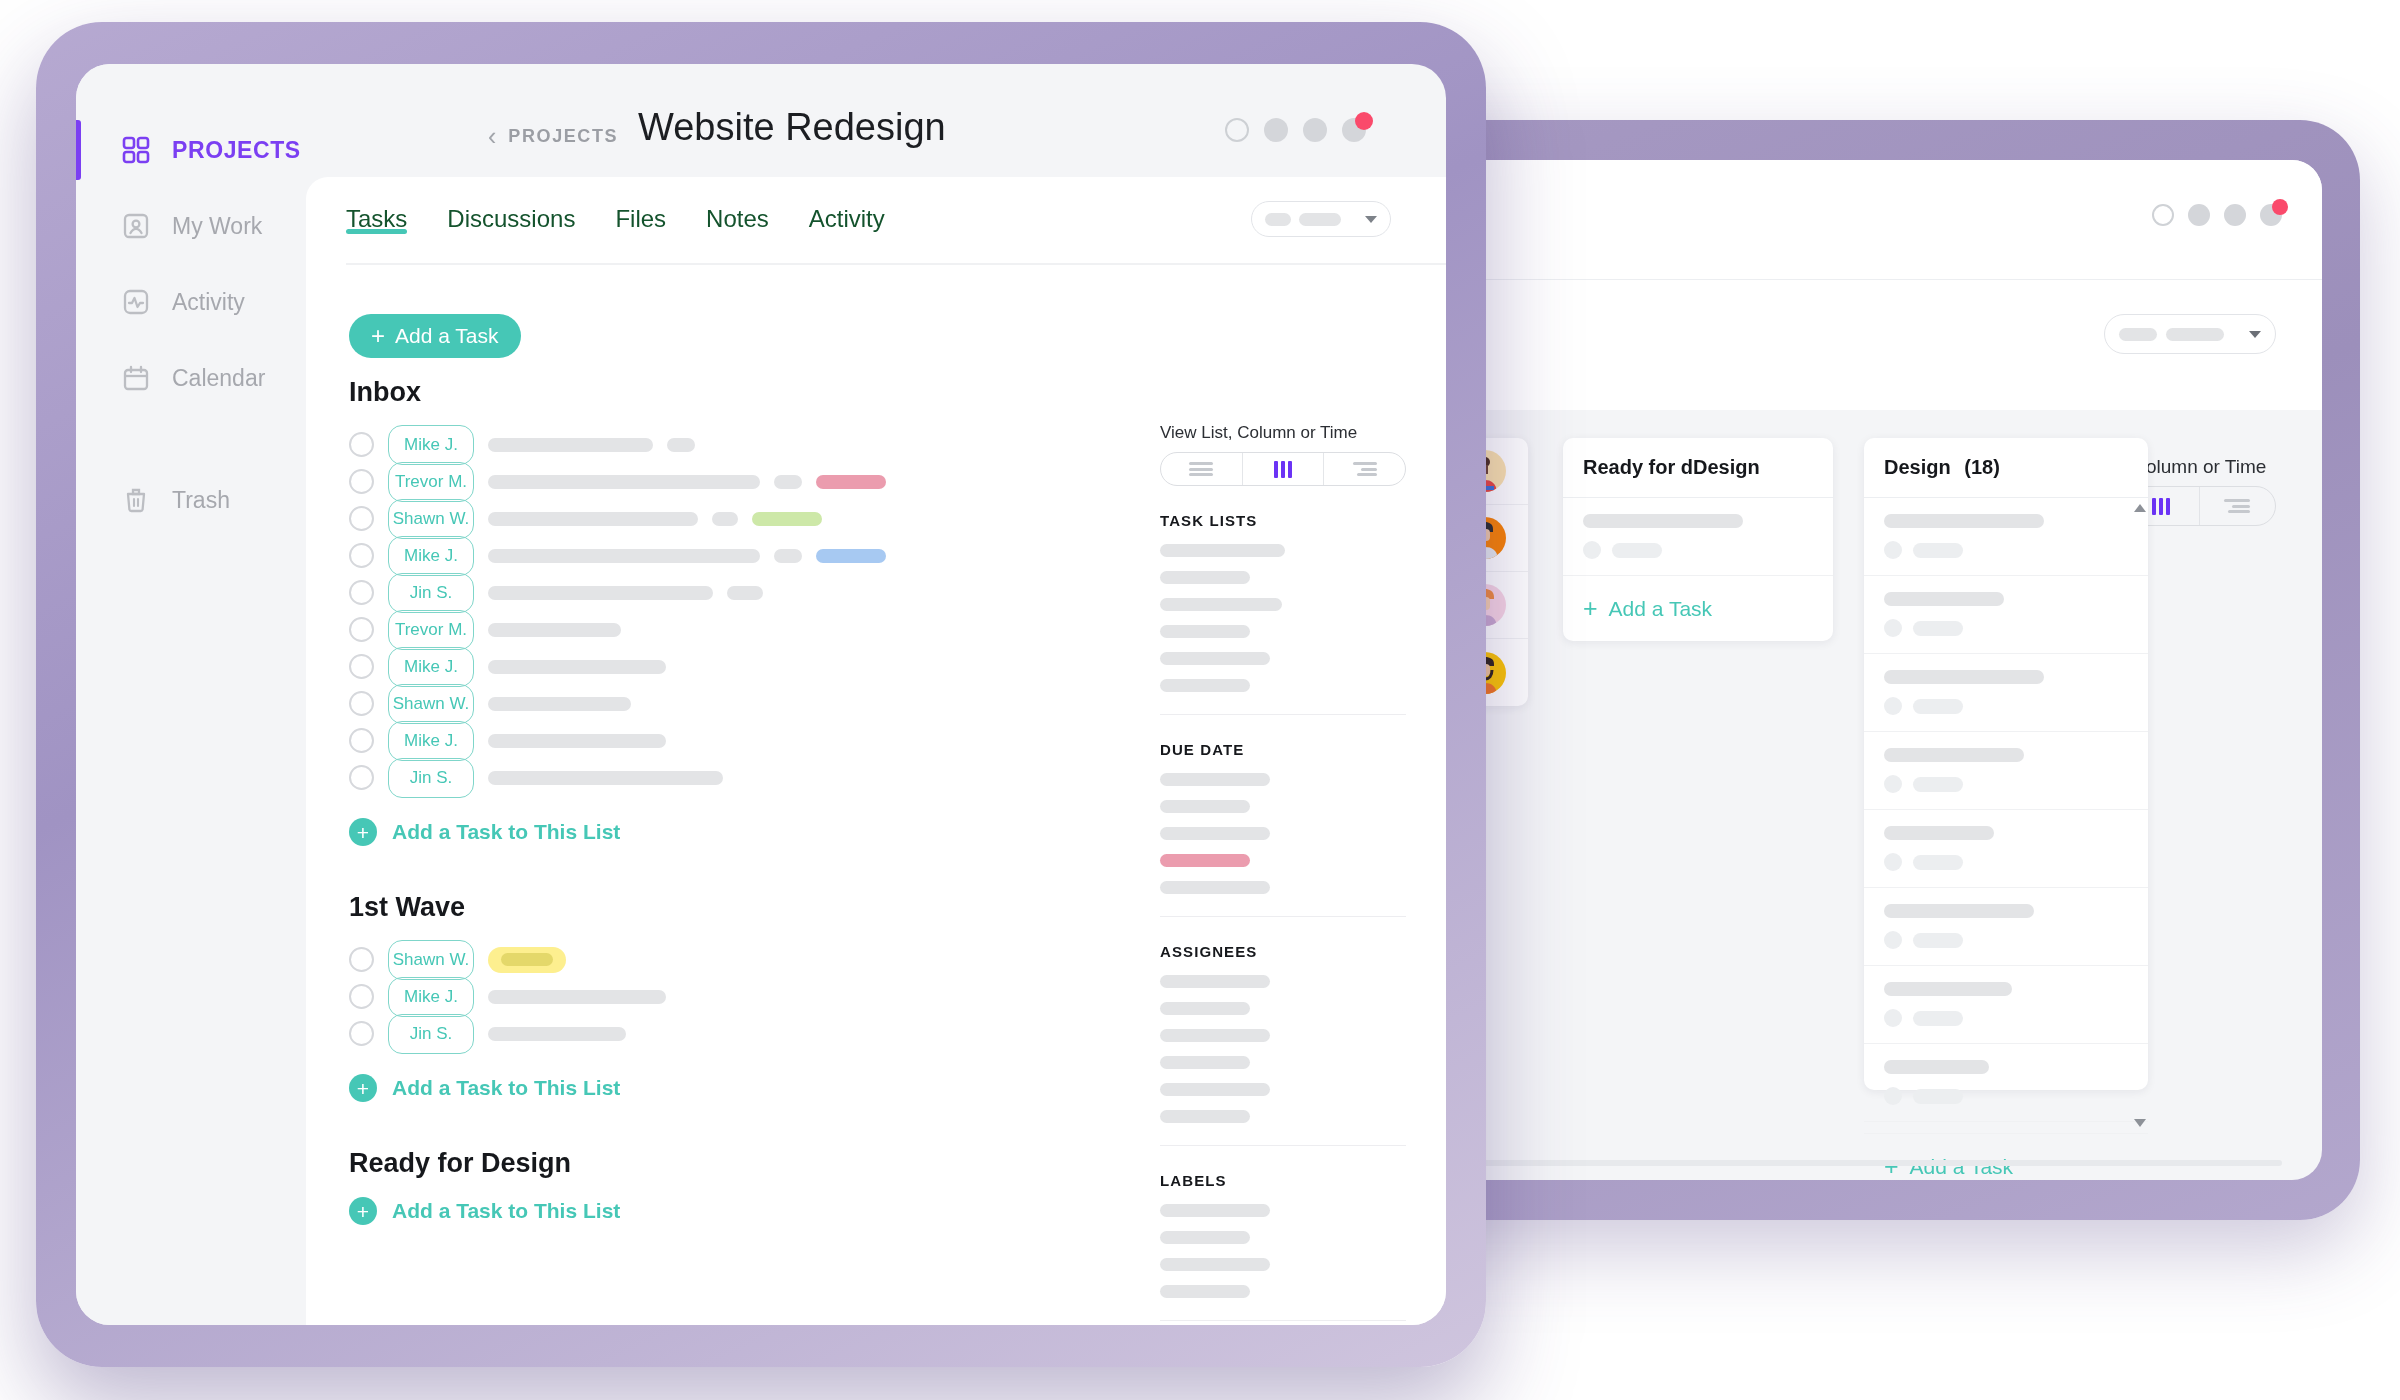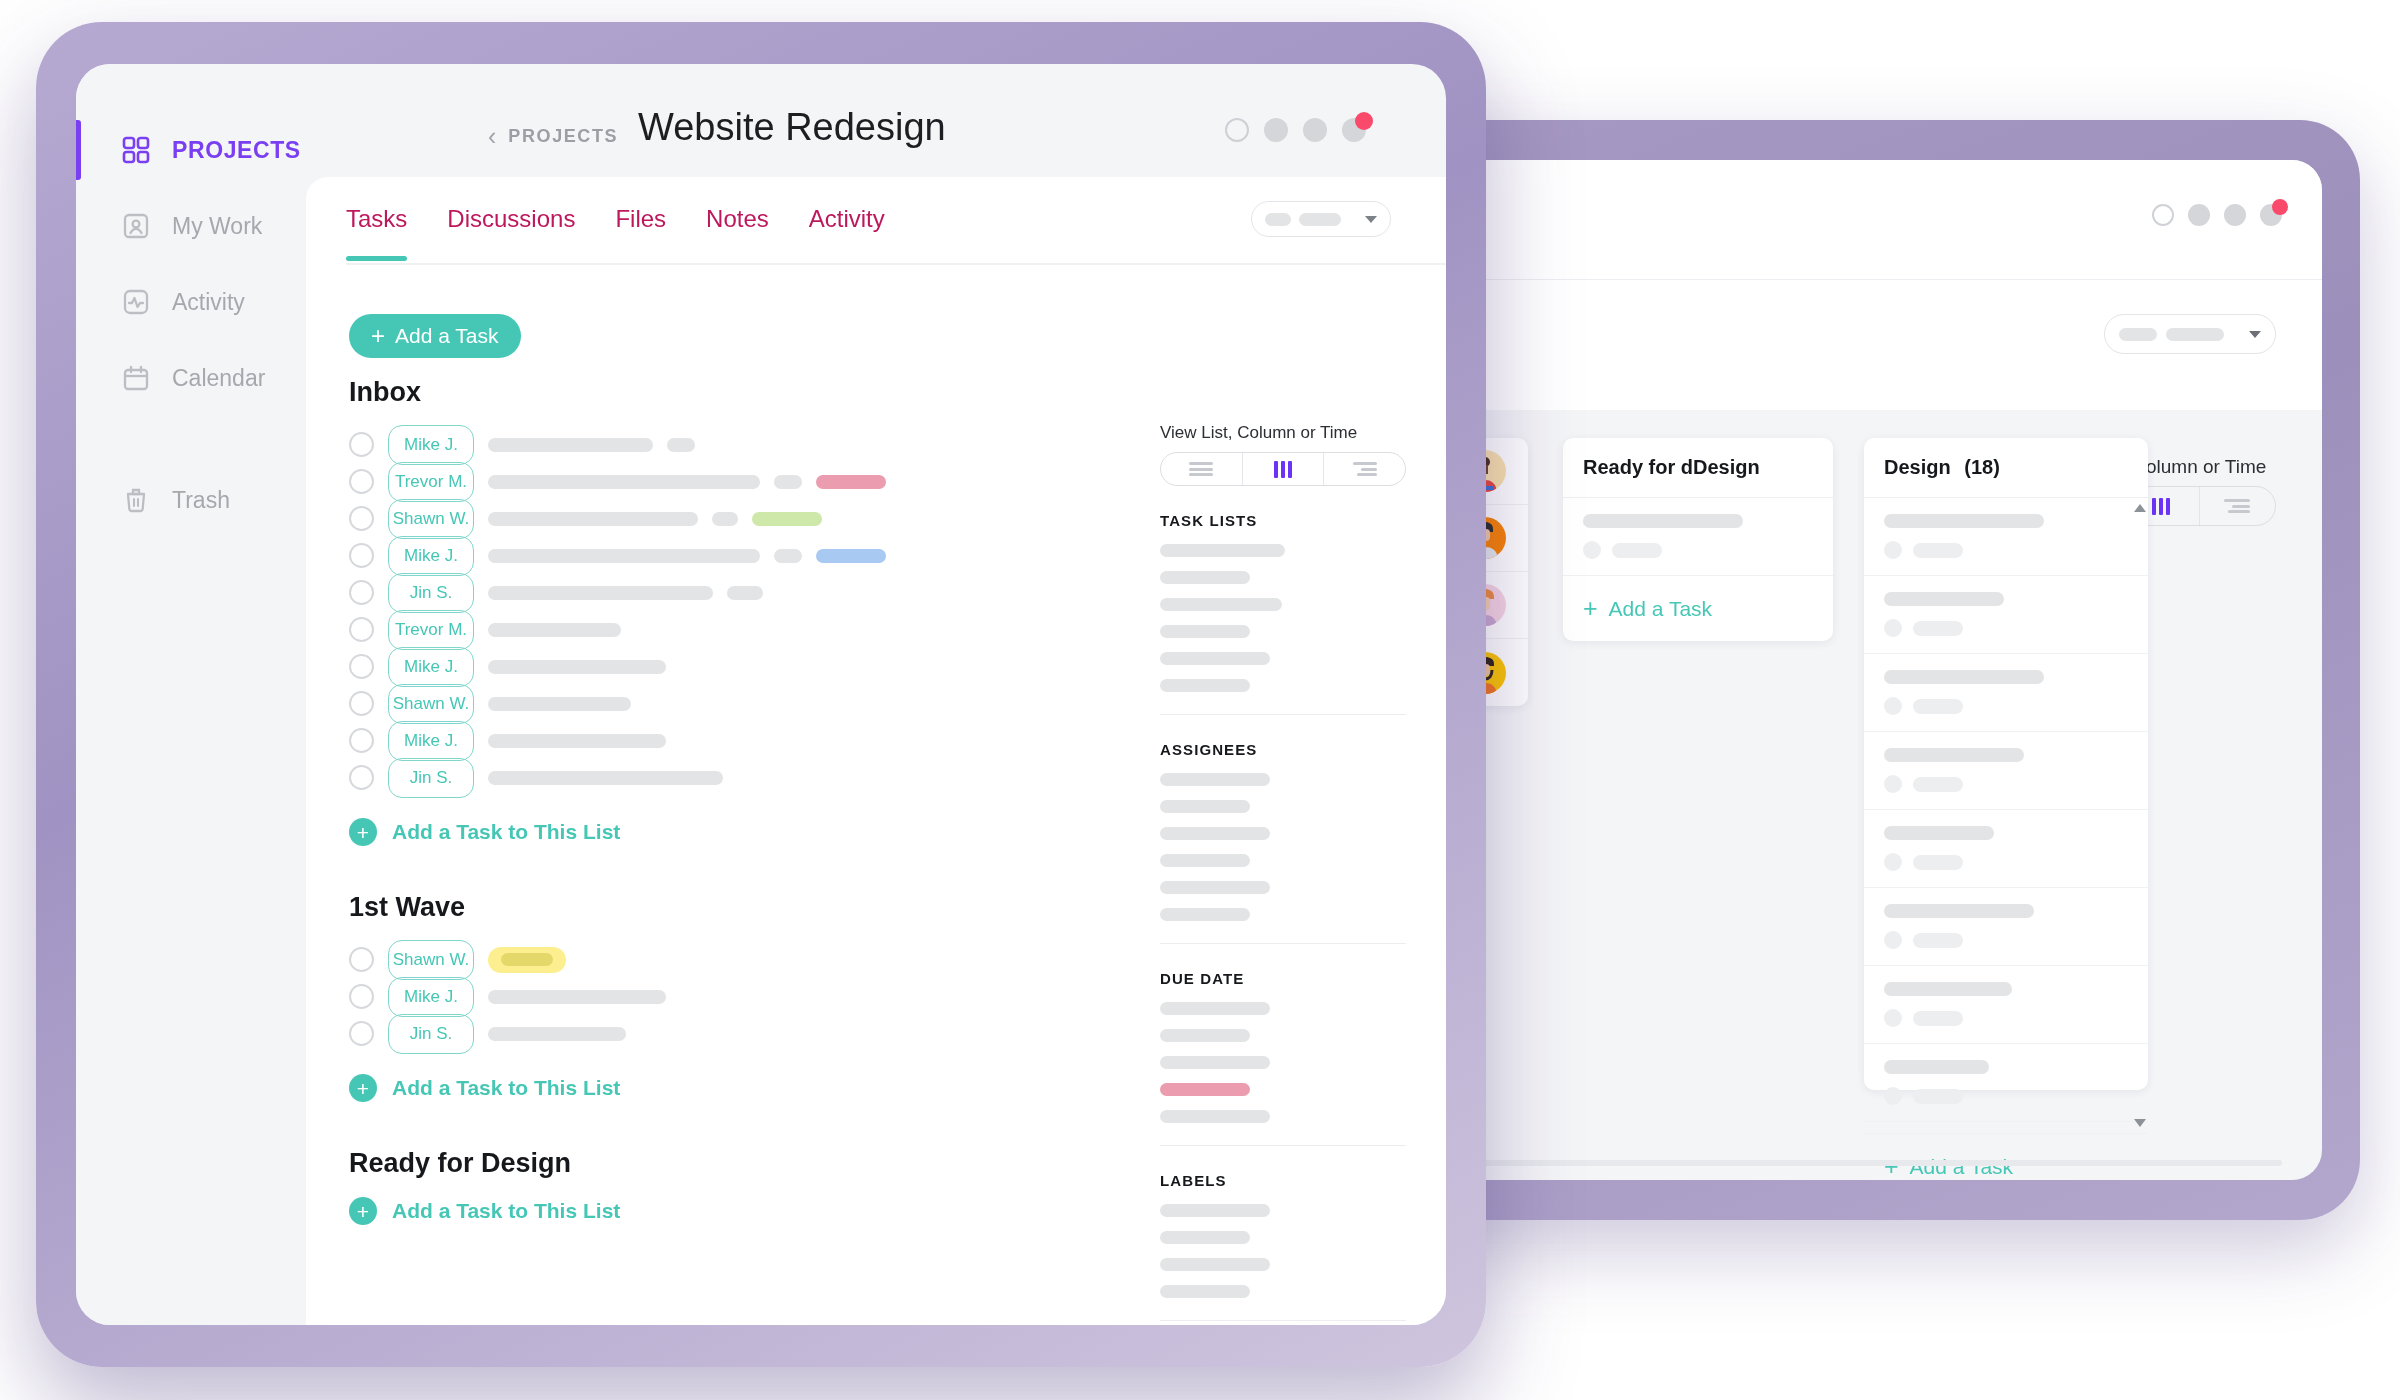--- a/index.html
+++ b/index.html
@@ -114,21 +114,21 @@
   .ptitle { position:absolute; left:266px; top:42px; font-size:38px; color:#1c1e22; }
   .fdots { position:absolute; right:80px; top:54px; display:flex;align-items:center;gap:15px;}
   .fdot{width:24px;height:24px;border-radius:50%;background:#d4d6da;}
   .fdot.hollow{background:transparent;border:2px solid #cdd0d4;}
   .fdot-wrap{position:relative;}
   .fdot-badge{position:absolute;right:-7px;top:-6px;width:18px;height:18px;border-radius:50%;background:#fa4a6b;}
 
   
   .card { position:absolute; left:230px; top:113px; right:0; bottom:0; background:#fff; border-radius:22px 0 0 0; }
   .tabs { position:absolute; left:40px; top:28px; display:flex; gap:40px; }
-  .tab { font-size:24px; color:#be185d; padding-bottom:28px; position:relative;}
+  .tab { font-size:24px; color:#14532d; padding-bottom:1px; position:relative;}
   .tab.active::after{content:"";position:absolute;left:0;right:0;bottom:0;height:5px;background:#46c7b6;border-radius:3px;}
   .tabs-rule { position:absolute; left:40px; right:0; top:86px; height:2px; background:#f0f1f3;}
   .hdr-select{ position:absolute; right:55px; top:24px; width:140px;height:36px;border:1px solid #e2e4e8;border-radius:18px;display:flex;align-items:center;padding:0 13px;gap:8px;}
   .hdr-select .caret{margin-left:auto;width:0;height:0;border-left:6px solid transparent;border-right:6px solid transparent;border-top:7px solid #7d8289;}
 
   .addbtn {
     position:absolute; left:43px; top:137px; height:44px; padding:0 22px;
     background:#46c7b6; border-radius:22px; color:#fff; font-size:21px;
     display:flex;align-items:center;gap:10px;
   }
@@ -607,36 +607,36 @@
             <div class="fsec-title">TASK LISTS</div>
             <div class="fbar" style="width:125px"></div>
             <div class="fbar" style="width:90px"></div>
             <div class="fbar" style="width:122px"></div>
             <div class="fbar" style="width:90px"></div>
             <div class="fbar" style="width:110px"></div>
             <div class="fbar" style="width:90px"></div>
           </div>
 
           <div class="fsec">
+            <div class="fsec-title">DUE DATE</div>
+            <div class="fbar" style="width:110px"></div>
+            <div class="fbar" style="width:90px"></div>
+            <div class="fbar" style="width:110px"></div>
+            <div class="fbar" style="width:90px;background:#eb9cae"></div>
+            <div class="fbar" style="width:110px"></div>
+          </div>
+
+          <div class="fsec">
             <div class="fsec-title">ASSIGNEES</div>
             <div class="fbar" style="width:110px"></div>
             <div class="fbar" style="width:90px"></div>
             <div class="fbar" style="width:110px"></div>
             <div class="fbar" style="width:90px"></div>
             <div class="fbar" style="width:110px"></div>
             <div class="fbar" style="width:90px"></div>
-          </div>
-
-          <div class="fsec">
-            <div class="fsec-title">DUE DATE</div>
-            <div class="fbar" style="width:110px"></div>
-            <div class="fbar" style="width:90px"></div>
-            <div class="fbar" style="width:110px"></div>
-            <div class="fbar" style="width:90px;background:#eb9cae"></div>
-            <div class="fbar" style="width:110px"></div>
           </div>
 
           <div class="fsec">
             <div class="fsec-title">LABELS</div>
             <div class="fbar" style="width:110px"></div>
             <div class="fbar" style="width:90px"></div>
             <div class="fbar" style="width:110px"></div>
             <div class="fbar" style="width:90px"></div>
           </div>
 

